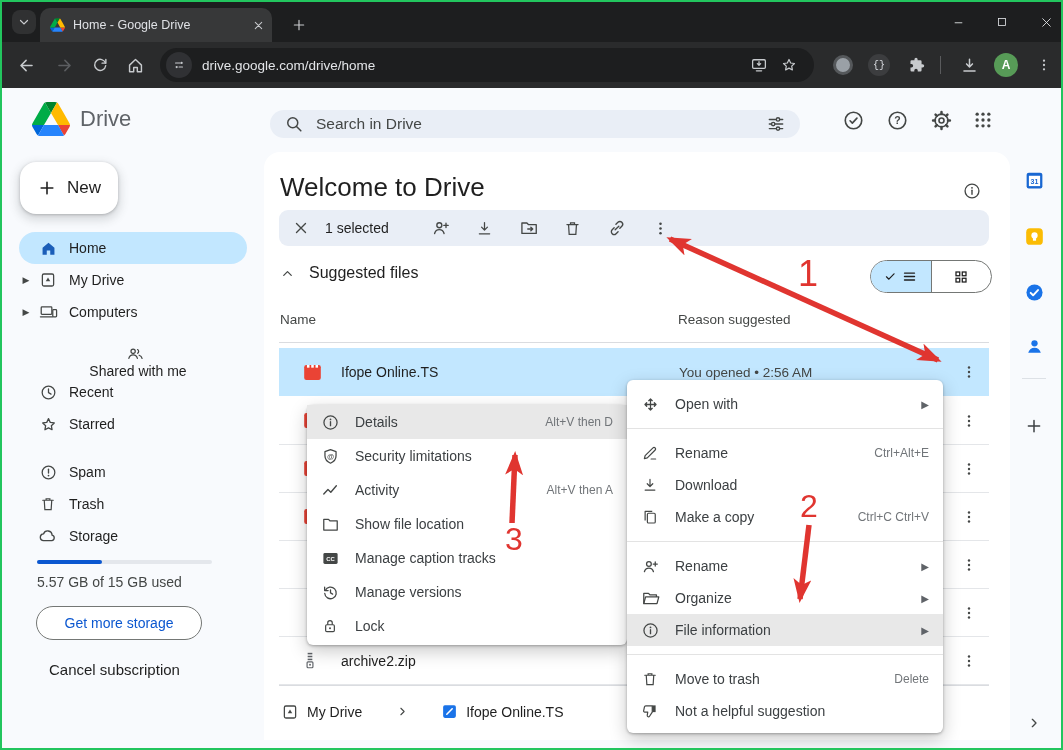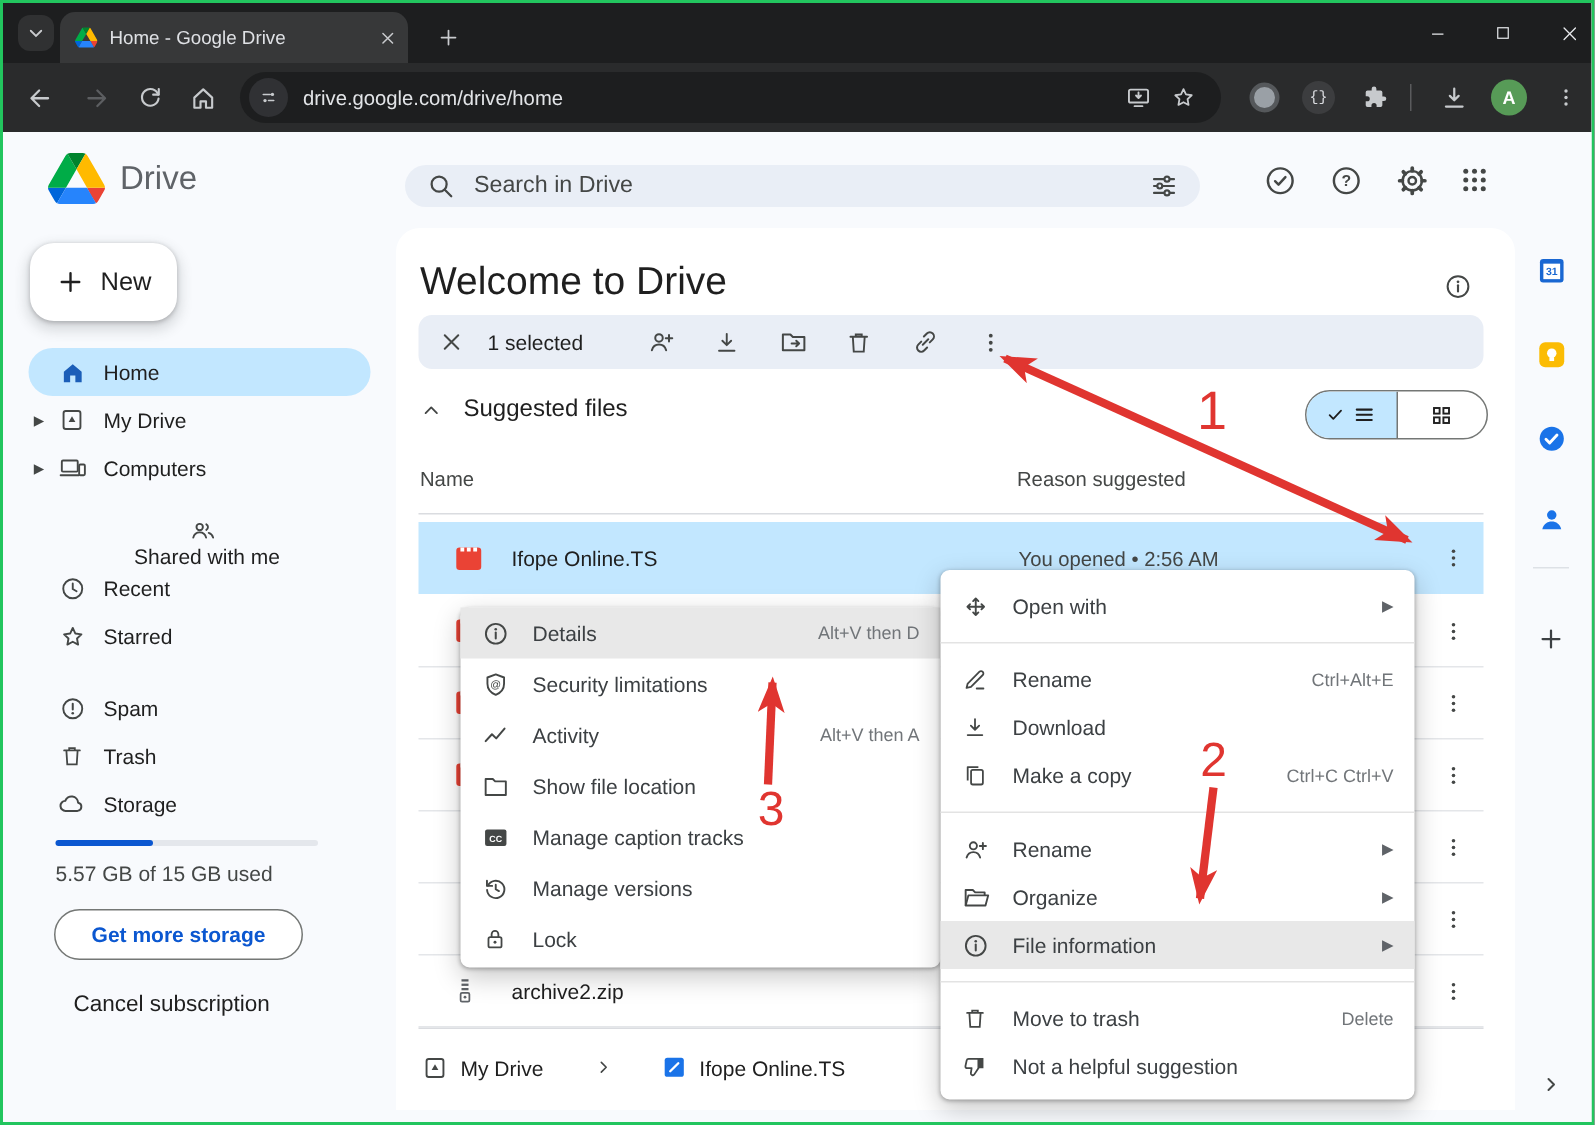--- a/index.html
+++ b/index.html
@@ -36,21 +36,21 @@
   .sitem{position:absolute;left:17px;width:228px;height:32px;border-radius:16px;display:flex;align-items:center;
          font-size:14px;color:#1f1f1f;}
   .sitem .caret{width:14px;text-align:center;font-size:9px;color:#444746;}
   .sitem .nocaret{width:14px;}
   .sitem .icn{width:22px;display:flex;justify-content:center;margin-left:4px;}
   .sitem .lbl{margin-left:10px;}
   .sitem.active{background:#c2e7ff;}
   .storagebar{position:absolute;left:35px;top:558px;width:175px;height:4px;border-radius:2px;background:#e4e7ec;}
   .storagebar .fill{height:100%;border-radius:2px;background:#0b57d0;}
   .getmore{position:absolute;left:34px;top:604px;width:166px;height:34px;border:1px solid #747775;border-radius:17px;
-           display:flex;align-items:center;justify-content:center;color:#0b57d0;font-size:14px;font-weight:700;background:#fff;}
+           display:flex;align-items:center;justify-content:center;color:#0b57d0;font-size:14px;font-weight:400;background:#fff;}
 
   
   .card{position:absolute;left:262px;top:150px;width:746px;height:588px;background:#fff;border-radius:16px 16px 0 0;}
   .page-title{position:absolute;left:16px;top:20px;font-size:26px;color:#1f1f1f;}
   .selbar{position:absolute;left:15px;top:58px;width:710px;height:36px;background:#e9eef6;border-radius:9px;
           display:flex;align-items:center;}
   .selbar .tool{width:44px;display:flex;justify-content:center;}
   .selcount{font-size:14px;color:#1f1f1f;margin:0 14px 0 2px;}
   .secrow{position:absolute;left:16px;top:112px;display:flex;align-items:center;gap:14px;font-size:16px;font-weight:500;color:#1f1f1f;}
   .toggle{position:absolute;left:606px;top:108px;width:122px;height:33px;border:1px solid #747775;border-radius:17px;

